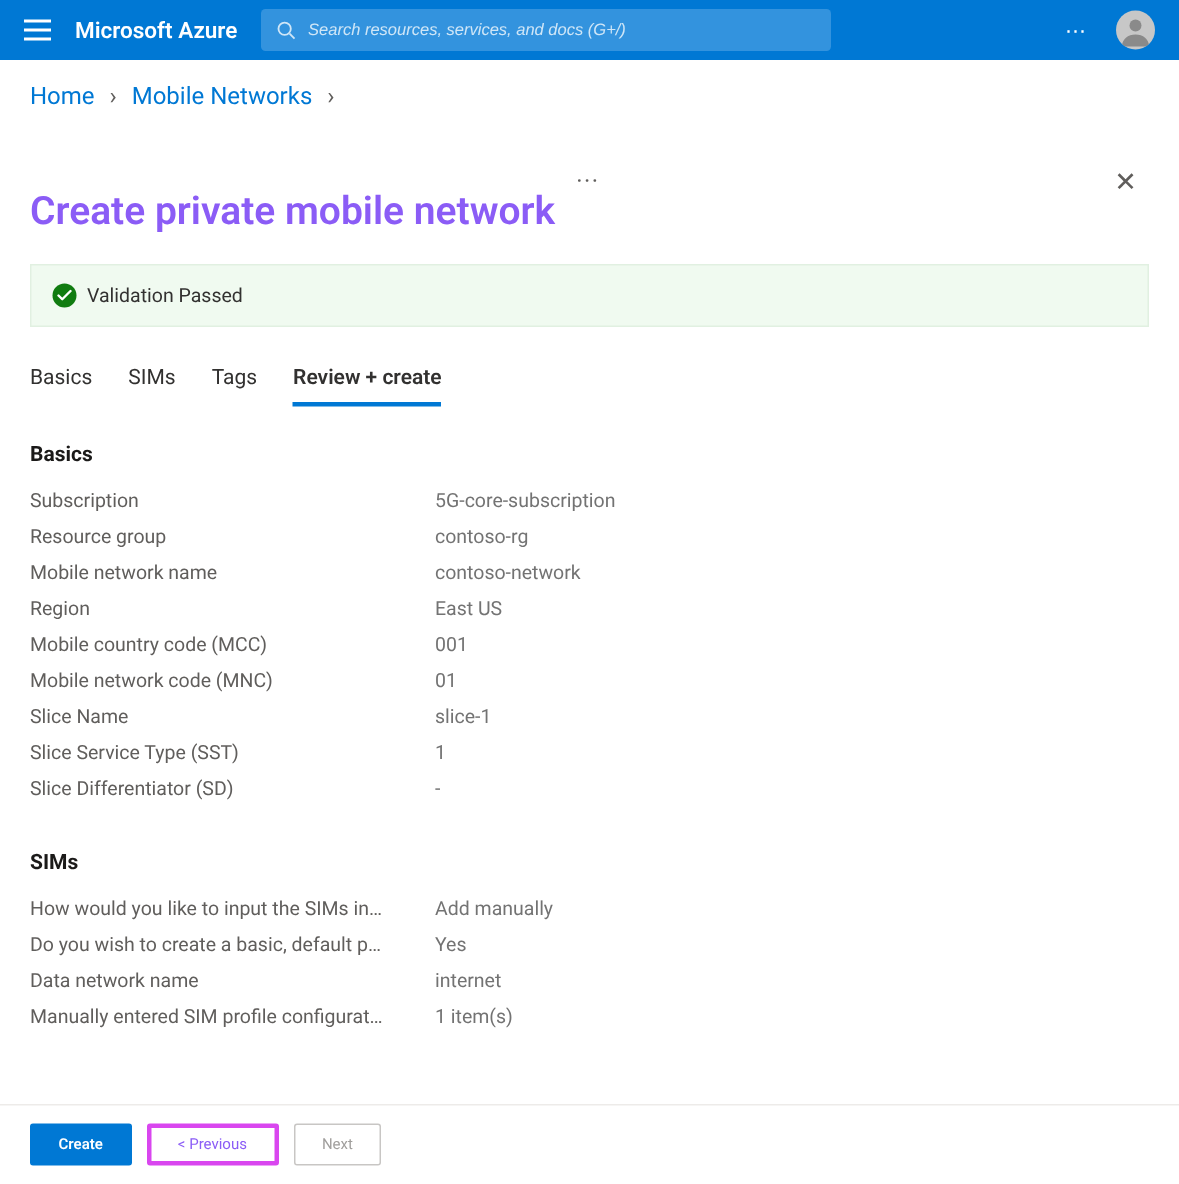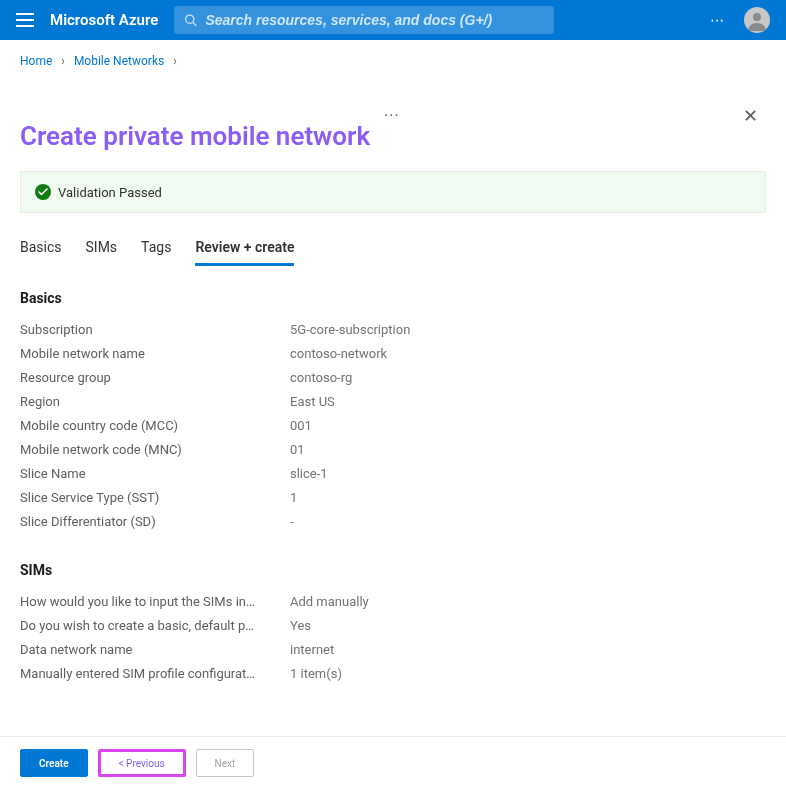--- a/index.html
+++ b/index.html
@@ -36,31 +36,30 @@
     align-items: center;
     padding: 0 10px;
     gap: 8px;
     color: #cfe6f7;
   }
   .searchwrap input {
     background: transparent;
     border: none;
     outline: none;
     color: #fff;
-    font-size: 14px;
+    font-size: 11px;
     width: 100%;
     font-style: italic;
-    font-weight: bold;
   }
   .searchwrap input::placeholder { color: #cfe6f7; font-style: italic; }
   .topright { margin-left: auto; display: flex; align-items: center; gap: 18px; }
   .dots { letter-spacing: 2px; color: #fff; cursor: pointer; font-size:14px;}
   .avatar { width: 26px; height: 26px; border-radius: 50%; background: #c7c7c7; display:flex; align-items:center; justify-content:center; overflow:hidden; }
   
-  .crumbs { padding: 14px 20px 8px; font-size: 12px; }
+  .crumbs { padding: 14px 20px 8px; font-size: 16px; }
   .crumbs a { color: #0078d4; text-decoration: none; cursor: pointer; }
   .crumbs .sep { color: #605e5c; margin: 0 6px; }
   
   .titlebar { display: flex; align-items: center; padding: 4px 20px 20px; }
   .pagetitle { font-size: 26px; font-weight: 600; color: #8b5cf6; margin-top: 41px; }
   .titlemore { color: #605e5c; margin-left: 14px; font-size: 16px; cursor: pointer; letter-spacing:1px;}
   .closex { margin-left: auto; font-size: 18px; color: #605e5c; cursor: pointer; padding:4px 8px;}
   
   .banner {
     margin: 0 20px 18px;
@@ -170,26 +169,26 @@
 </div>
 
 <div class="content">
   <div class="section">
     <div class="sectitle">Basics</div>
     <div class="kv">
         <div class="k">Subscription</div>
         <div class="v">5G-core-subscription</div>
       </div>
     <div class="kv">
+        <div class="k">Resource group</div>
+        <div class="v">contoso-rg</div>
+      </div>
+    <div class="kv">
         <div class="k">Mobile network name</div>
         <div class="v">contoso-network</div>
-      </div>
-    <div class="kv">
-        <div class="k">Resource group</div>
-        <div class="v">contoso-rg</div>
       </div>
     <div class="kv">
         <div class="k">Region</div>
         <div class="v">East US</div>
       </div>
     <div class="kv">
         <div class="k">Mobile country code (MCC)</div>
         <div class="v">001</div>
       </div>
     <div class="kv">

